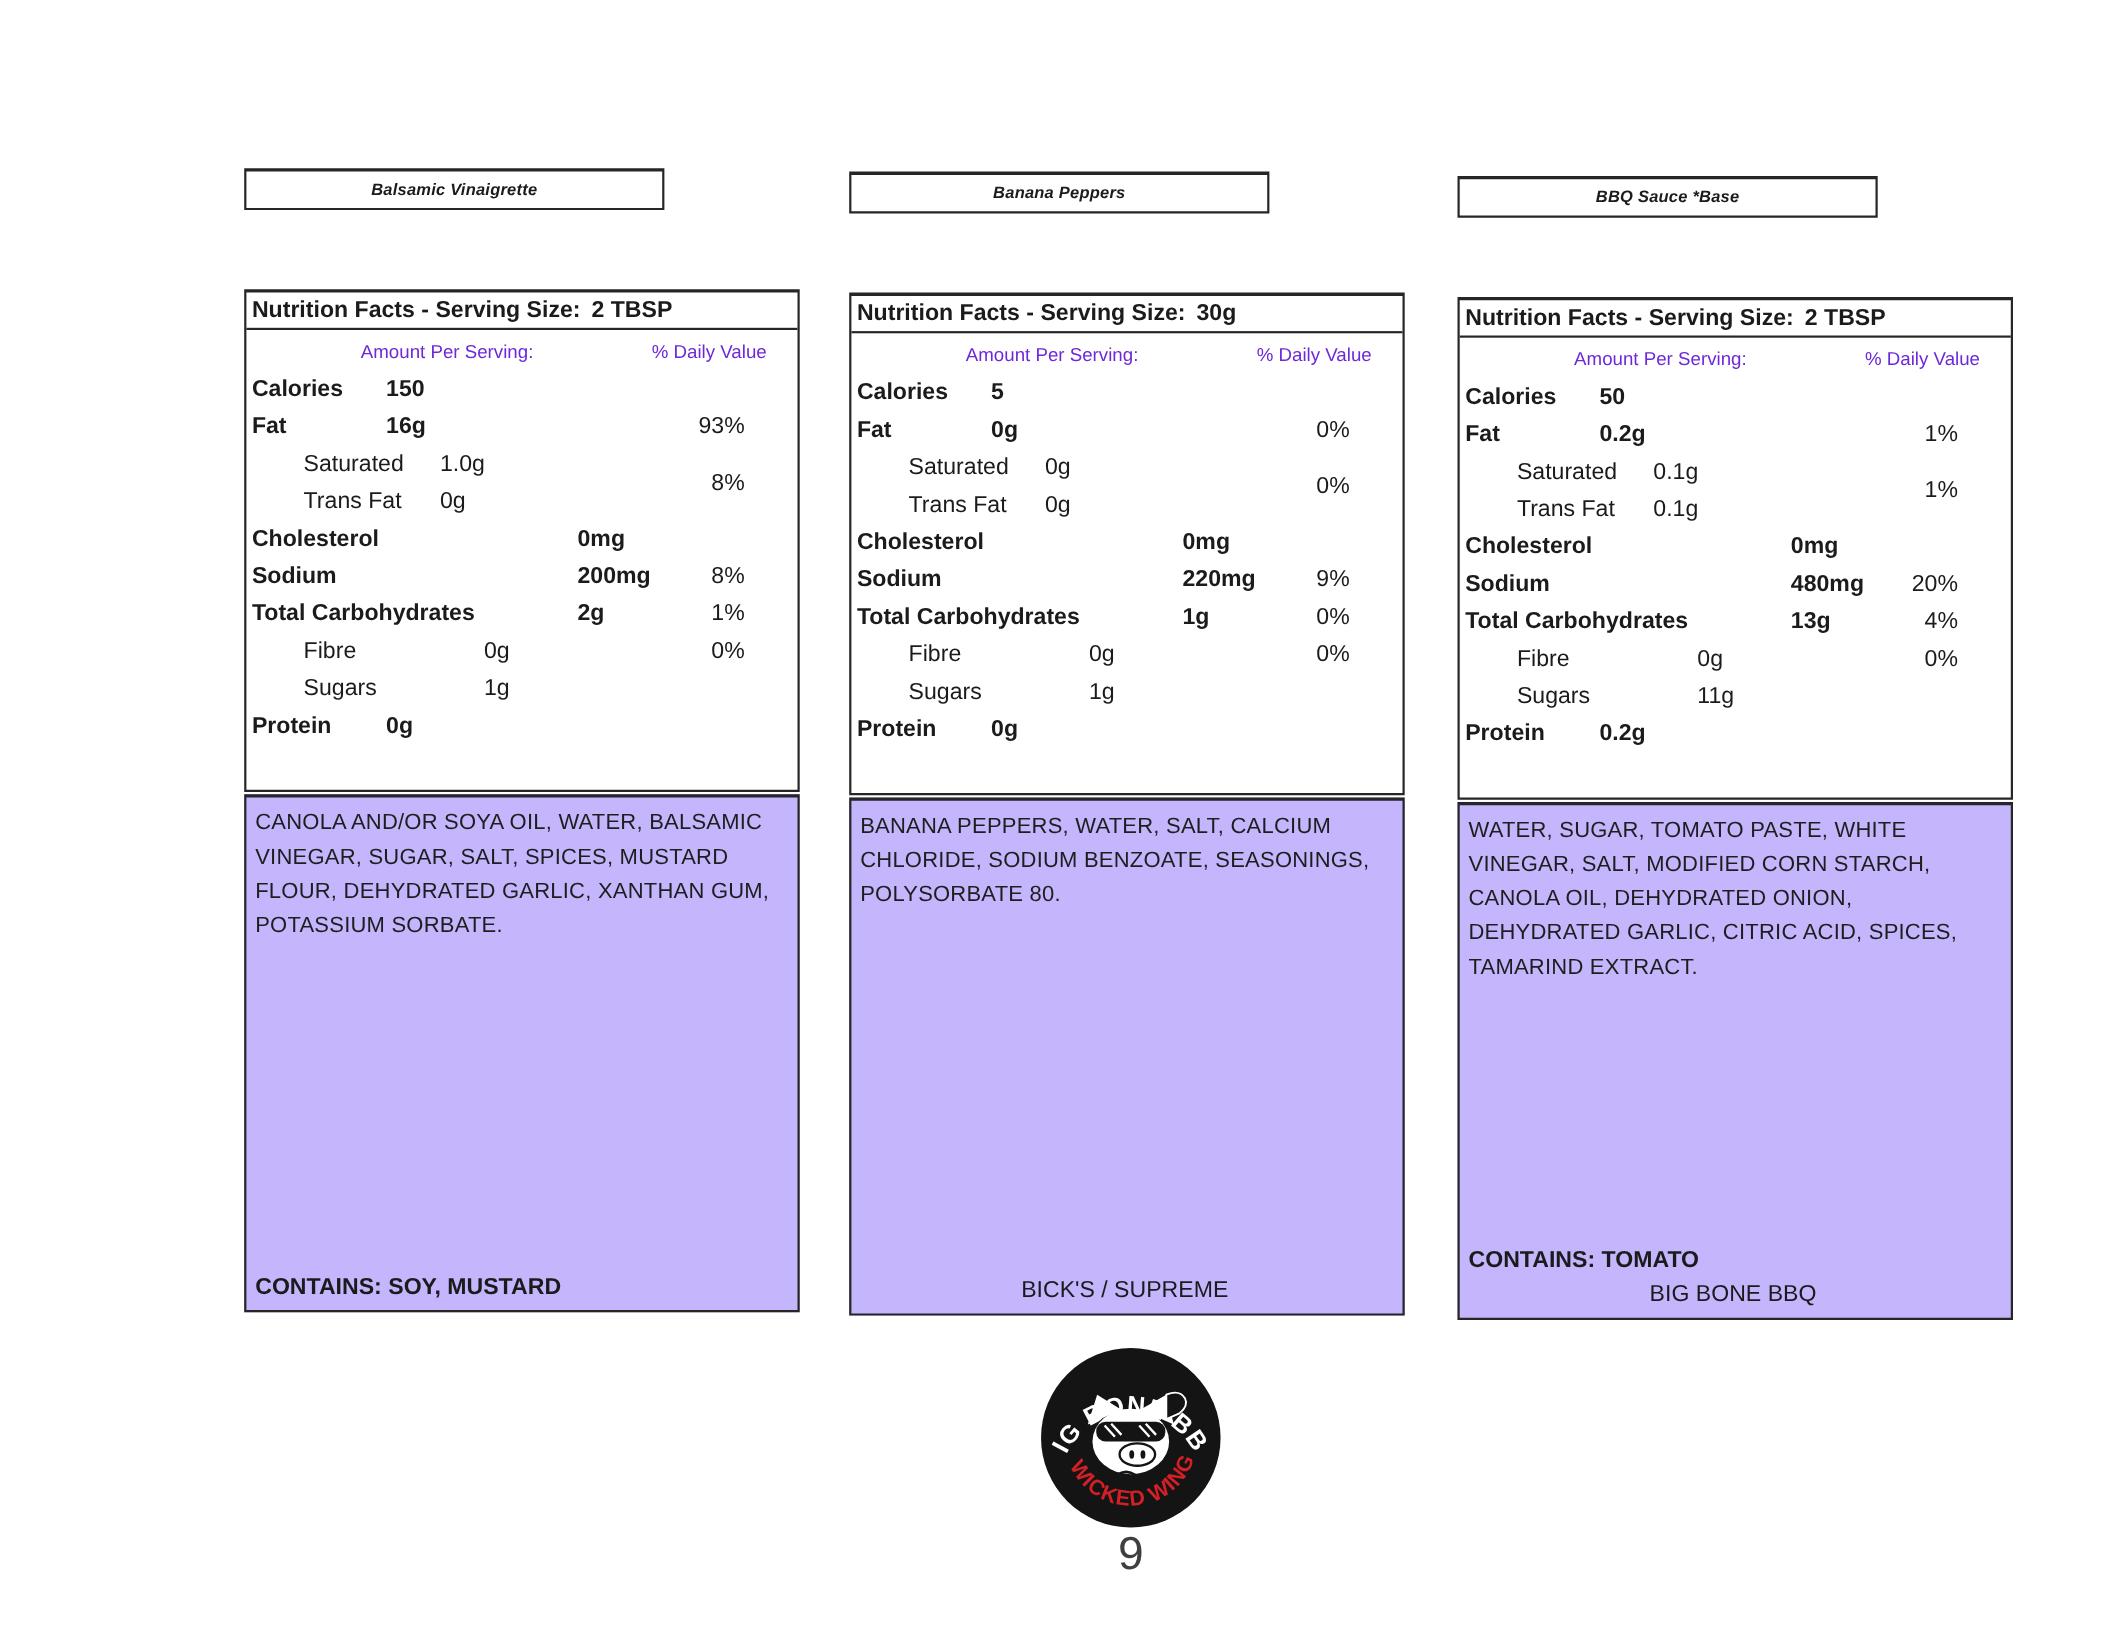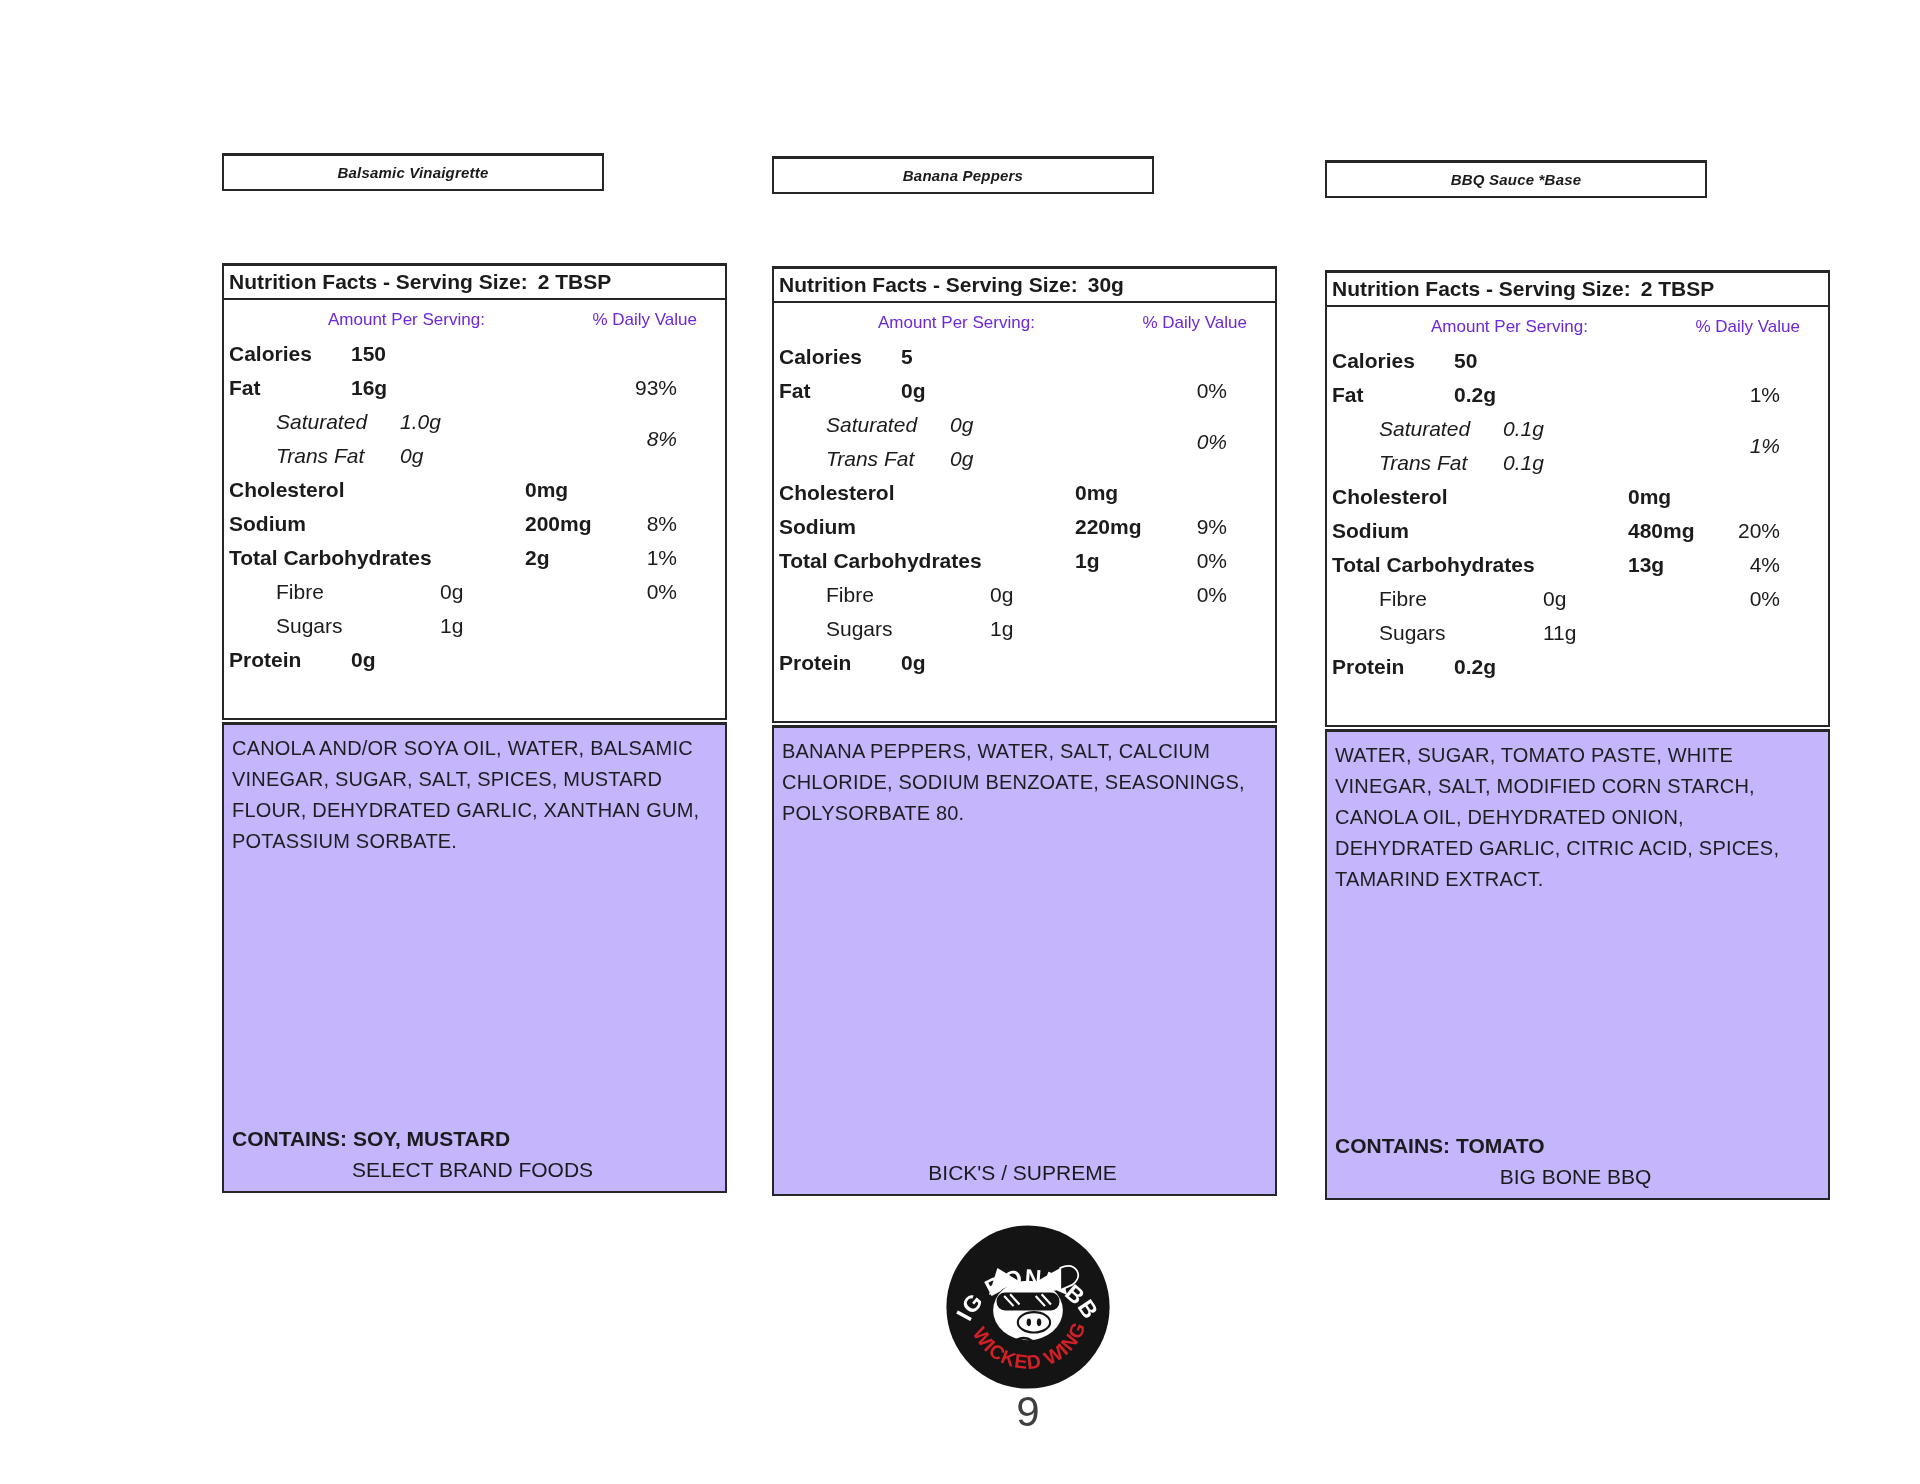--- a/index.html
+++ b/index.html
@@ -33,21 +33,21 @@
   .nrow { position:relative; height:34px; font-size:21px; line-height:34px; }
   .nrow .lbl { position:absolute; left:5px; font-weight:bold; white-space:nowrap; }
   .nrow.sub .lbl { left:52px; font-weight:normal; }
   .nrow .val { position:absolute; font-weight:bold; white-space:nowrap; }
   .nrow.sub .val { font-weight:normal; }
   .v1 { left:127px; }
   .v2 { left:176px; }
   .v3 { left:253px;margin-left:48px; }
   .v4 { left:216px; }
   .dv { position:absolute; right:48px; top:0; font-size:21px; font-weight:normal; }
-  .subgroup { position:relative;font-style:italic; }
+  .subgroup { position:relative; }
   .subgroup .dvmid {
     position:absolute; right:48px; top:50%; transform:translateY(-50%);
     font-size:21px; font-weight:normal;
   }
 
   .ing-box {
     position:absolute; top:569px; left:0; width:505px; height:471px;
     border:2px solid #262626; border-top-width:3px; background:#c4b5fd;
     padding:8px 12px 6px 8px;
     display:flex; flex-direction:column; justify-content:space-between;
@@ -124,21 +124,20 @@
       </div>
       <div class="nrow">
         <span class="lbl">Protein</span>
         <span class="val v1">0g</span>
       </div>
     </div>
     <div class="ing-box">
       <div class="ing-text">CANOLA AND/OR SOYA OIL, WATER, BALSAMIC VINEGAR, SUGAR, SALT, SPICES, MUSTARD FLOUR, DEHYDRATED GARLIC, XANTHAN GUM, POTASSIUM SORBATE.</div>
       <div>
         <div class="contains">CONTAINS: SOY, MUSTARD</div>
-        <div class="brand">SELECT BRAND FOODS</div>
       </div>
     </div>
   </section>
 
   <section class="panel" style="left:772px; top:156px;">
     <div class="title-box">
       <span>Banana Peppers</span>
     </div>
     <div class="nut-box">
       <div class="nut-header">

